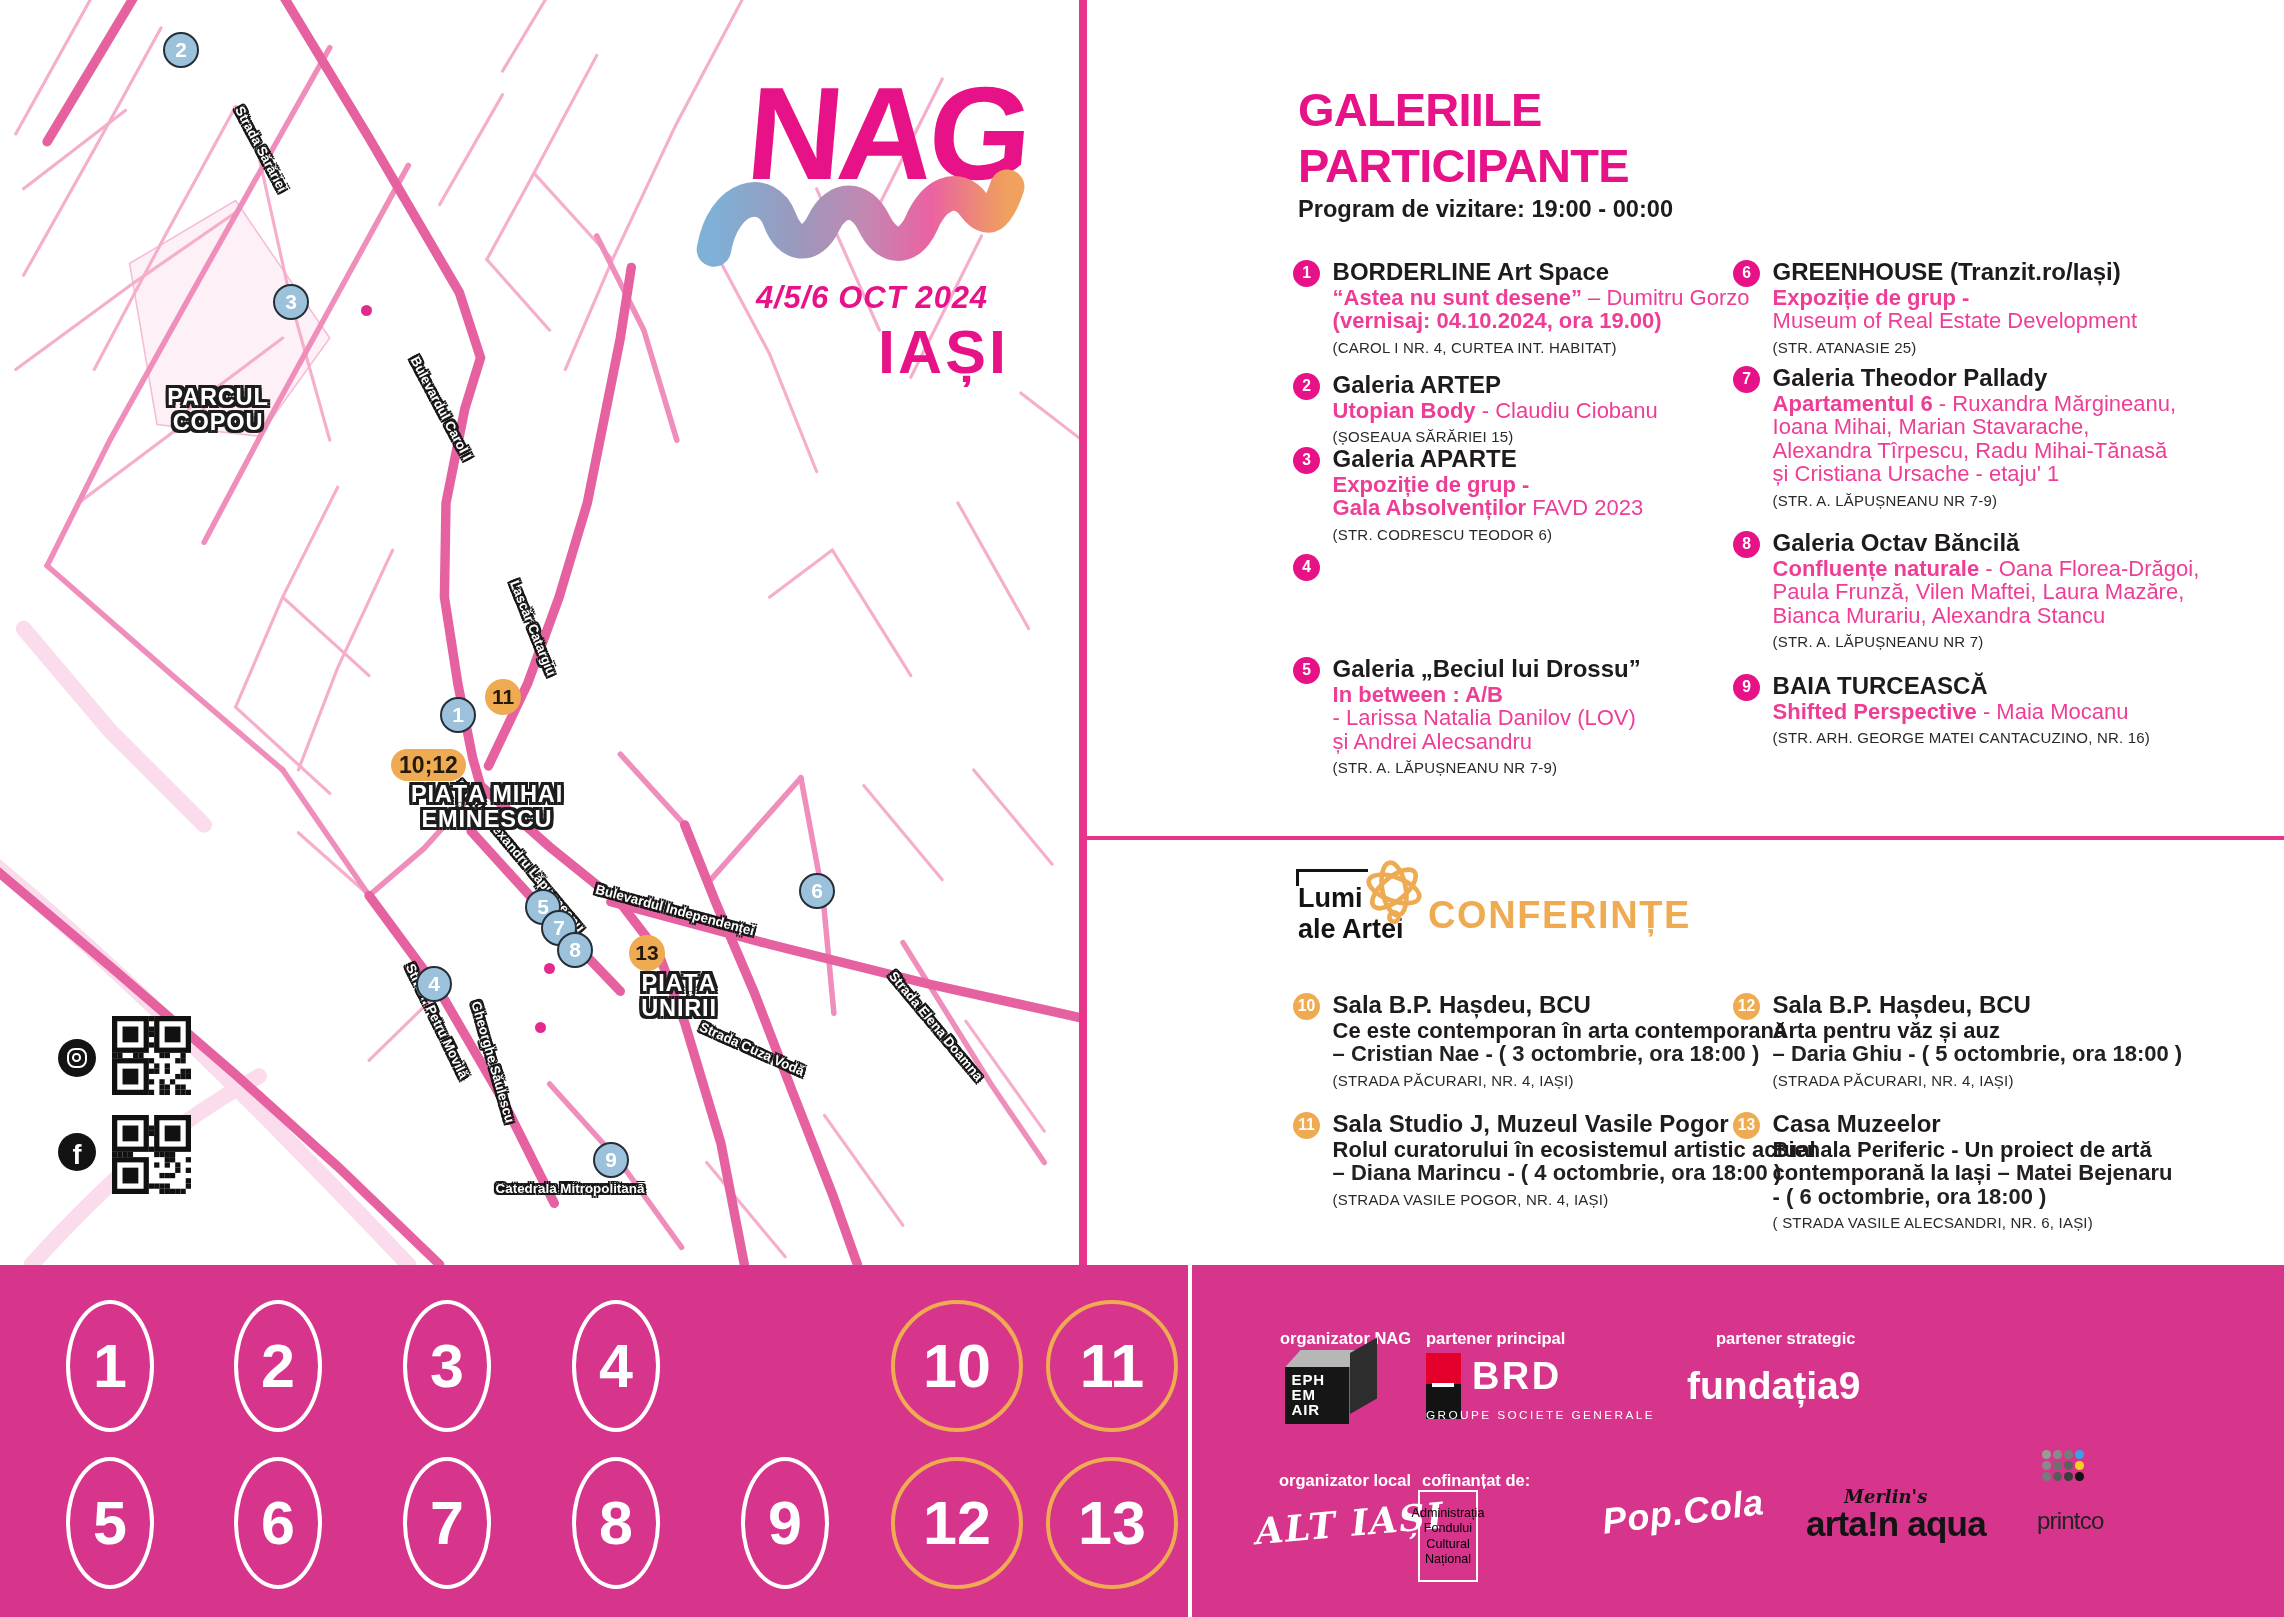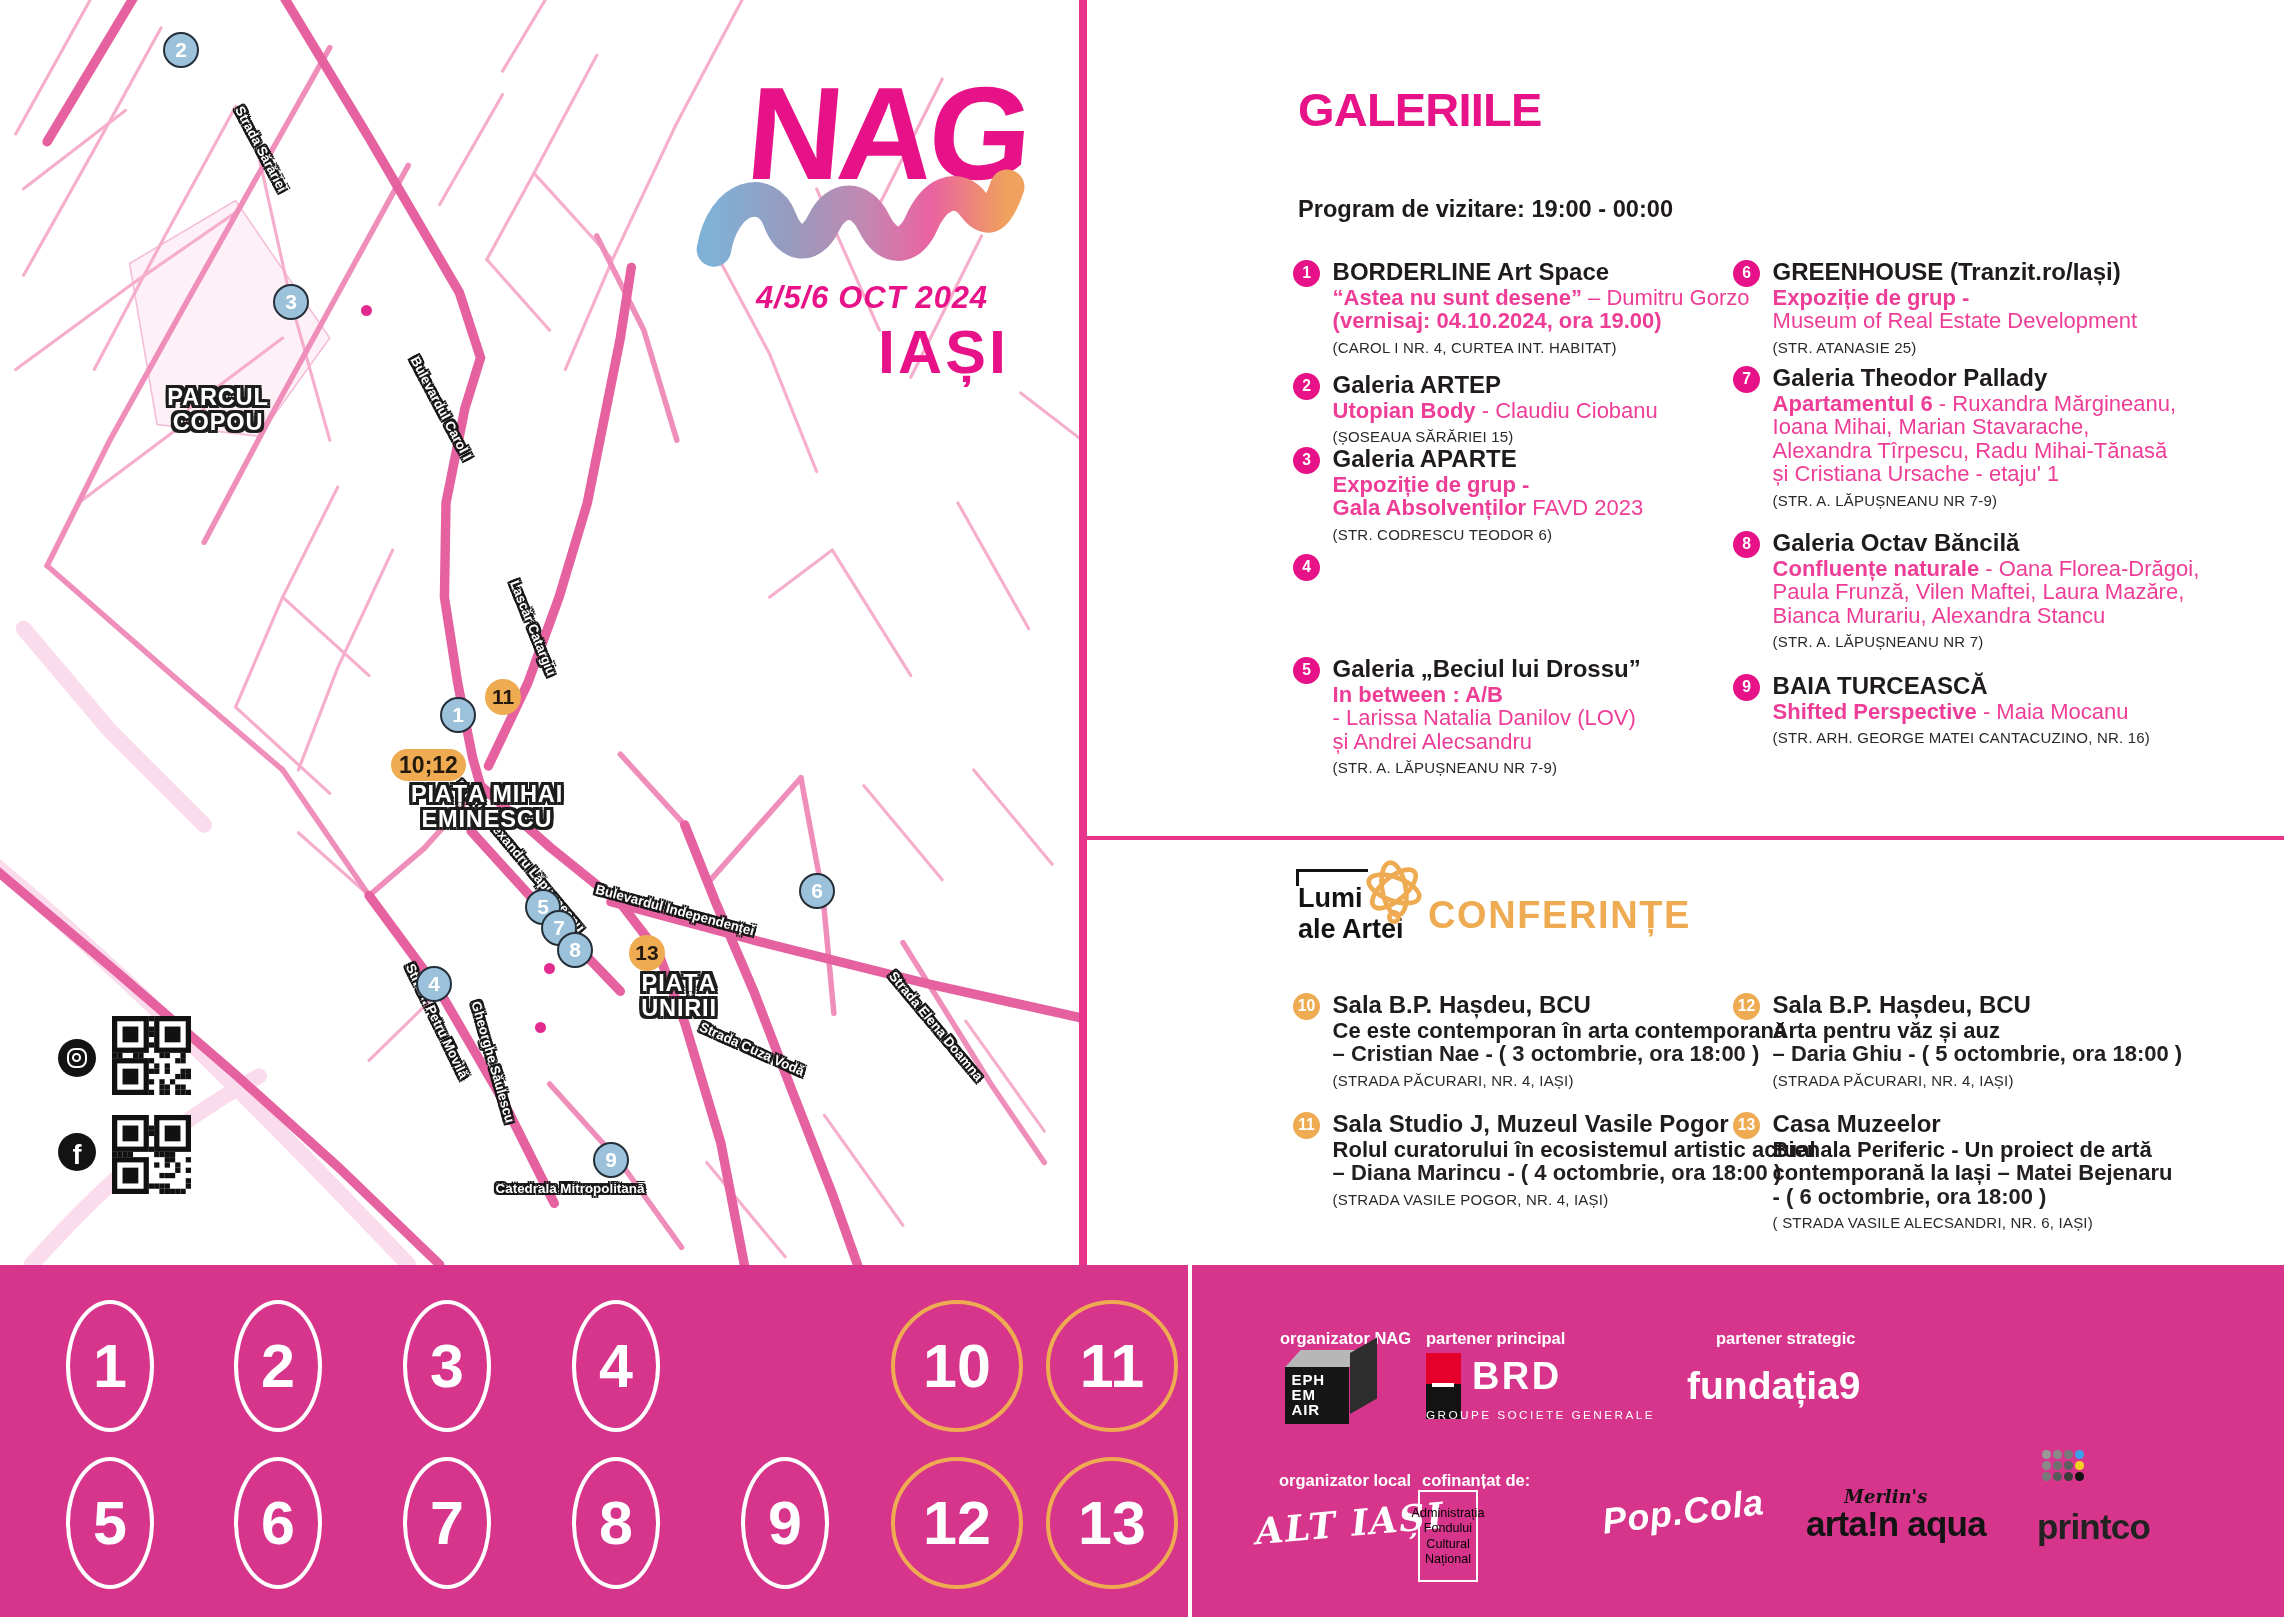--- a/index.html
+++ b/index.html
@@ -311,20 +311,21 @@
           <rect x="80" y="93.33333333333334" width="6.666666666666667" height="6.666666666666667" fill="#111"></rect>
           <rect x="86.66666666666667" y="93.33333333333334" width="6.666666666666667" height="6.666666666666667" fill="#111"></rect>
         </svg>
       </div>
   </div>
 
   <div id="vdiv"></div>
   <div id="hdiv"></div>
 
   <div class="h1" style="left:1298px;top:82px;">GALERIILE</div>
+  <div class="h1" style="left:1298px;top:138px;">PARTICIPANTE</div>
   <div id="schedule">Program de vizitare: 19:00 - 00:00</div>
   <div id="gallery-items">
       <div class="entry" style="left: 1293px; top: 258px;">
         <div class="nbadge">1</div>
         <div>
           <div class="e-name">BORDERLINE Art Space</div>
           <div class="e-line"><span class="s-p">“Astea nu sunt desene”</span><span class="s-pr"> – Dumitru Gorzo</span></div>
           <div class="e-line"><span class="s-p">(vernisaj: 04.10.2024, ora 19.00)</span></div>
           <div class="e-addr">(CAROL I NR. 4, CURTEA INT. HABITAT)</div>
         </div>
@@ -509,18 +510,18 @@
         <span style="width: 8.6px; height: 8.6px; border-radius: 50%; display: block; background: rgb(58, 160, 232);"></span>
         <span style="width: 8.6px; height: 8.6px; border-radius: 50%; display: block; background: rgb(138, 138, 138);"></span>
         <span style="width: 8.6px; height: 8.6px; border-radius: 50%; display: block; background: rgb(111, 111, 111);"></span>
         <span style="width: 8.6px; height: 8.6px; border-radius: 50%; display: block; background: rgb(95, 95, 95);"></span>
         <span style="width: 8.6px; height: 8.6px; border-radius: 50%; display: block; background: rgb(245, 209, 34);"></span>
         <span style="width: 8.6px; height: 8.6px; border-radius: 50%; display: block; background: rgb(122, 122, 122);"></span>
         <span style="width: 8.6px; height: 8.6px; border-radius: 50%; display: block; background: rgb(90, 90, 90);"></span>
         <span style="width: 8.6px; height: 8.6px; border-radius: 50%; display: block; background: rgb(60, 60, 60);"></span>
         <span style="width: 8.6px; height: 8.6px; border-radius: 50%; display: block; background: rgb(19, 19, 19);"></span>
       </div>
-    <div class="abs" style="left:2037px;top:242px;color:#222;font-weight:700;font-size:35px;letter-spacing:-0.8px;">printco</div>
+    <div class="abs" style="left:2037px;top:242px;color:#222;font-weight:400;font-size:24px;letter-spacing:-0.8px;">printco</div>
   </div>
   <div id="band-sep"></div>
 
 </div>
 
 
 </body></html>

